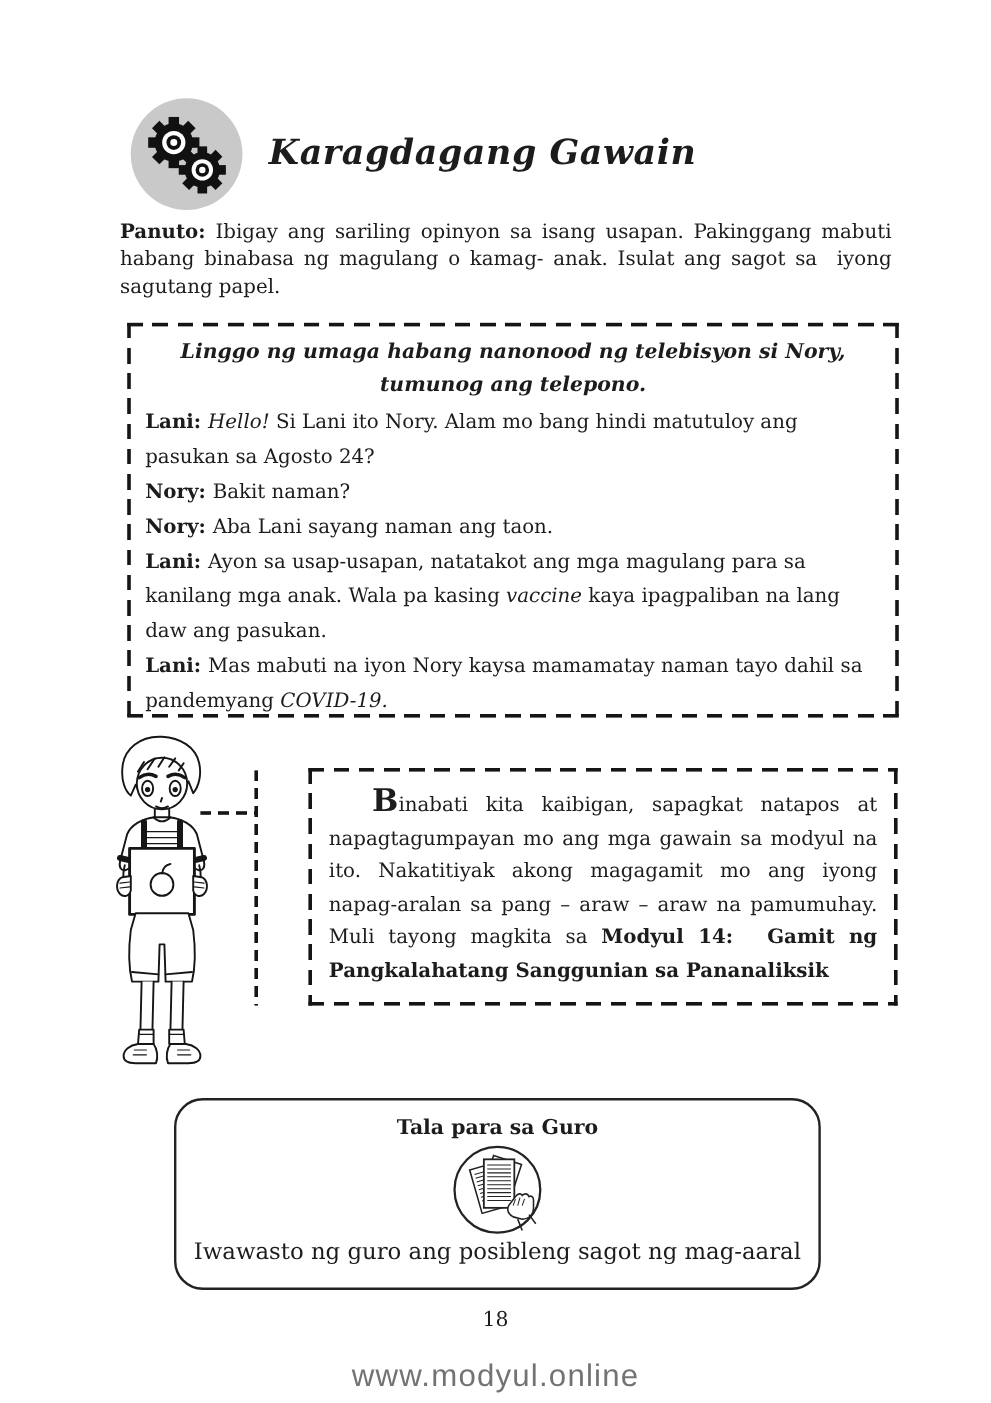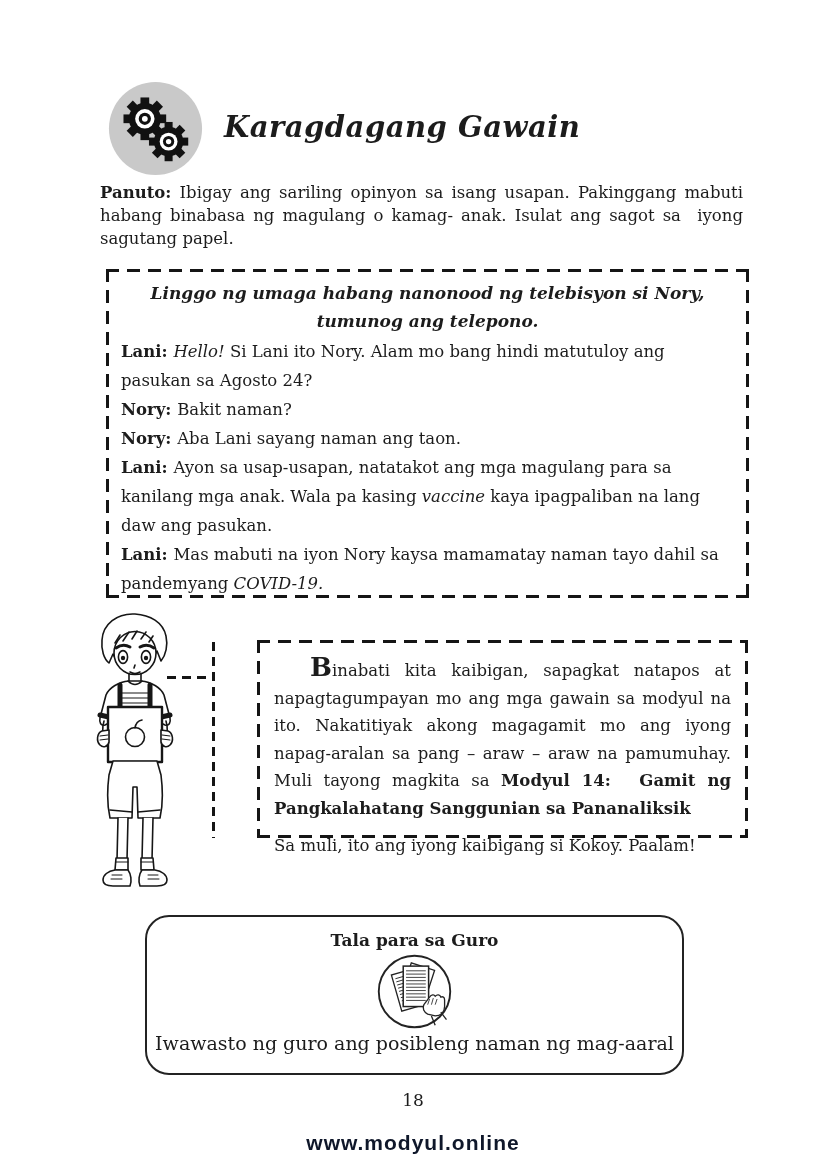--- a/index.html
+++ b/index.html
@@ -78,23 +78,22 @@
     text-align:center;padding-top:13px;
   }
   .tala-title{font-weight:bold;font-size:17px;line-height:20px;}
   .tala-icon{display:block;margin:2px auto 0 auto;width:79px;height:79px;}
   .tala-text{font-size:19px;margin-top:1px;}
 
   
   .page-number{position:absolute;left:0;right:0;top:1078px;text-align:center;font-size:17px;}
   .watermark{
     position:absolute;left:0;right:0;top:1119px;text-align:center;
-    font-size:21px;color:#0f172a;letter-spacing:1px;
+    font-size:26px;color:#737373;letter-spacing:1px;
     font-family:"Liberation Sans",sans-serif;
-    font-weight:bold;
   }
 </style>
 </head>
 <body>
 
 <div class="page">
 
   <svg class="badge" viewBox="0 0 100 100" aria-hidden="true">
     <circle cx="50" cy="50" r="48" fill="#c9c9c9"></circle>
     <g transform="translate(39,40)">
@@ -184,21 +183,20 @@
       <path d="M60,261 C57,265 56,272 58,277 L75,277 C81,277 85,275 85,271 C85,266 80,262 73,261 Z"></path>
       <path d="M30,266 L40,266 M29,270 L40,270 M66,266 L76,266 M66,270 L77,270" fill="none" stroke-width="1"></path>
     </g>
   </svg>
 
   <div class="connector-h"></div>
   <div class="connector-v"></div>
 
   <section class="speech-box dashed">
     <p class="speech-p1"><span class="seg-dropcap">B</span><span class="seg-normal">inabati kita kaibigan, sapagkat natapos at napagtagumpayan mo ang mga gawain sa modyul na ito. Nakatitiyak akong magagamit mo ang iyong napag-aralan sa pang – araw – araw na pamumuhay. Muli tayong magkita sa </span><span class="seg-bold">Modyul 14:  Gamit ng Pangkalahatang Sanggunian sa Pananaliksik</span></p>
-    <p class="speech-p2">Sa muli, ito ang iyong kaibigang si Kokoy. Paalam!</p>
   </section>
 
   <section class="tala-box">
     <div class="tala-title">Tala para sa Guro</div>
     <svg class="tala-icon" viewBox="0 0 84 84" aria-hidden="true">
       <circle cx="42" cy="42" r="38" fill="#fff" stroke="#232323" stroke-width="2"></circle>
       <g stroke="#232323" fill="#fff">
         <g transform="rotate(18 42 40)">
             <rect x="30" y="14" width="26" height="40" stroke-width="1.4"></rect>
           </g>
@@ -206,19 +204,19 @@
           <rect x="23" y="20" width="26" height="40" stroke-width="1.4"></rect>
           <path d="M26,25 h20 M26,28.5 h20 M26,32 h20 M26,35.5 h20 M26,39 h20 M26,42.5 h20 M26,46 h20 M26,49.5 h20 M26,53 h20" stroke-width="0.9" fill="none"></path>
         </g>
         <rect x="30" y="15" width="27" height="43" stroke-width="1.6"></rect>
         <path d="M33,20 h21 M33,23.5 h21 M33,27 h21 M33,30.5 h21 M33,34 h21 M33,37.5 h21 M33,41 h21 M33,44.5 h21 M33,48 h21 M33,51.5 h21" stroke-width="0.9" fill="none"></path>
         <path d="M52,56 L58,48 C60,45 63,45 64,47 C66,45 69,45 70,48 C72,47 74,48 74,51 L74,58 C74,64 70,68 64,68 L56,66 C52,64 50,60 52,56 Z" stroke-width="1.4"></path>
         <path d="M58,50 L56,56 M62,49 L60,56 M66,50 L64,56" stroke-width="0.9" fill="none"></path>
         <path d="M60,68 L64,78 M70,64 L76,72" stroke-width="1.4" fill="none"></path>
       </g>
     </svg>
-    <div class="tala-text">Iwawasto ng guro ang posibleng naman ng mag-aaral</div>
+    <div class="tala-text">Iwawasto ng guro ang posibleng sagot ng mag-aaral</div>
   </section>
 
   <div class="page-number">18</div>
   <div class="watermark">www.modyul.online</div>
 
 </div>
 
 </body></html>

